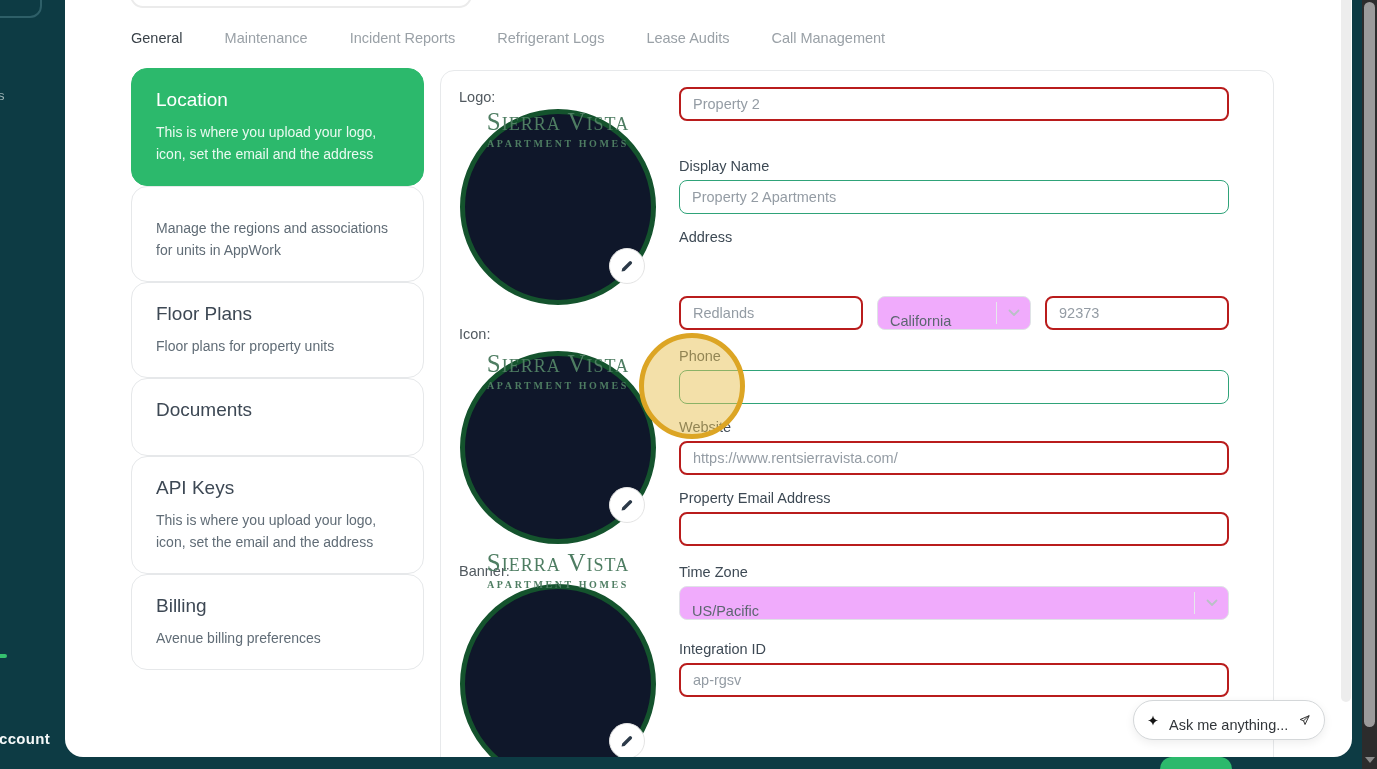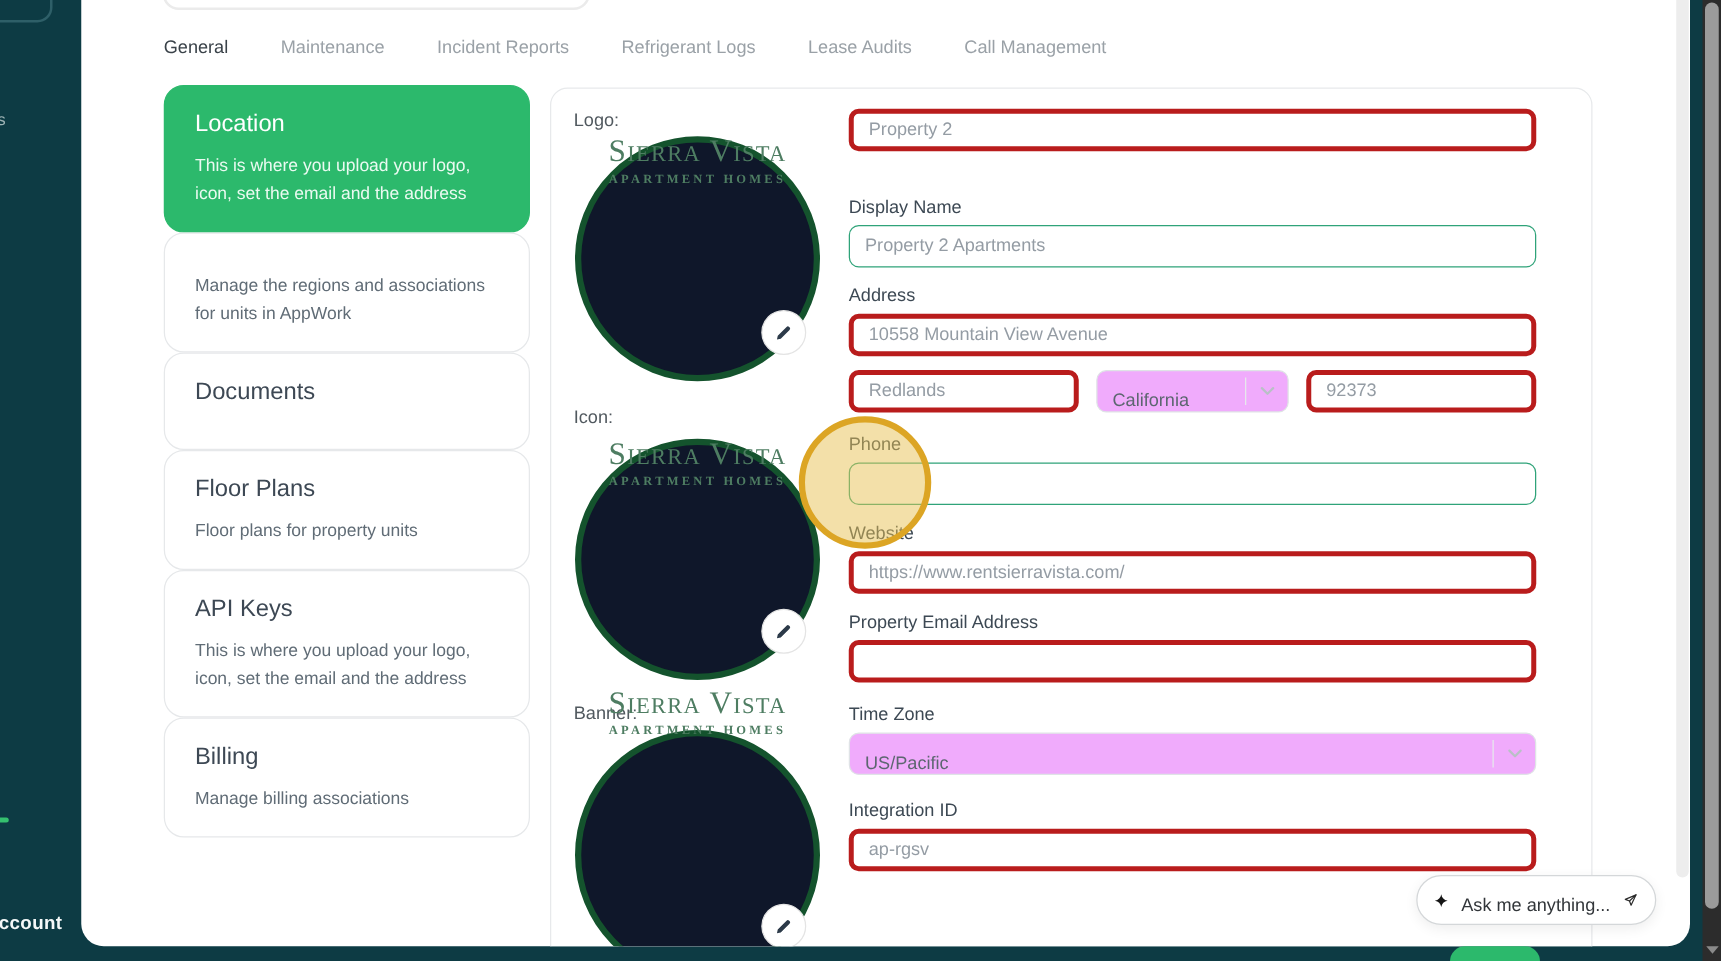--- a/index.html
+++ b/index.html
@@ -59,21 +59,21 @@
   .brand-line2 { font-family:"Liberation Serif","DejaVu Serif",serif;
     font-size:10px; letter-spacing:2.6px; color:#4e7d62; font-weight:bold; margin-top:2px; }
   .edit-btn { position:absolute; width:36px; height:36px; border-radius:50%;
     background:#fff; border:1px solid #e4e4e4; display:flex; align-items:center;
     justify-content:center; cursor:pointer; }
 
   
   .fields { position:absolute; left:238px; top:8px; width:550px; }
   .fgroup { position:absolute; left:0; width:550px; }
   .flabel { font-size:14.5px; color:#3d4954; margin-bottom:6px; height:16px; }
-  .tinput { width:100%; height:34px; border:4px solid #b91c1c; border-radius:8px;
+  .tinput { width:100%; height:34px; border:2px solid #b91c1c; border-radius:8px;
     padding:0 12px; font-size:14.5px; color:#949ca4; background:#fff; outline:none;
     font-family:inherit; }
   .tinput.green { border:1.5px solid #2fa379; }
   .city-row { position:absolute; top:217px; left:0; width:550px; display:flex; gap:14px; }
   .city-row .tinput.city { width:184px; }
   .city-row .tinput.zip { width:184px; }
   .fakeselect { position:relative; height:34px; border:1px solid #dfe3e6; border-radius:8px;
     background:#f0abfc; display:flex; align-items:flex-end; padding:0 12px; cursor:pointer; }
   .fakeselect .sel-val { font-size:14.5px; color:#5c6670; }
   .fakeselect .sel-right { position:absolute; right:0; top:5px; bottom:5px; width:34px;
@@ -130,35 +130,35 @@
     </div>
 
     <div class="nav-col">
       <div class="nav-card active">
         <div class="nc-title">Location</div>
         <div class="nc-sub">This is where you upload your logo, icon, set the email and the address</div>
       </div>
       <div class="nav-card">
         <div class="nc-sub">Manage the regions and associations for units in AppWork</div>
       </div>
+      <div class="nav-card">
+        <div class="nc-title">Floor Plans</div>
+        <div class="nc-sub">Floor plans for property units</div>
+      </div>
       <div class="nav-card empty-sub">
         <div class="nc-title">Documents</div>
 
       </div>
       <div class="nav-card">
-        <div class="nc-title">Floor Plans</div>
-        <div class="nc-sub">Floor plans for property units</div>
-      </div>
-      <div class="nav-card">
         <div class="nc-title">API Keys</div>
         <div class="nc-sub">This is where you upload your logo, icon, set the email and the address</div>
       </div>
       <div class="nav-card">
         <div class="nc-title">Billing</div>
-        <div class="nc-sub">Manage billing associations</div>
+        <div class="nc-sub">Avenue billing preferences</div>
       </div>
     </div>
 
     <div class="form-card">
 
       <div class="media-label" style="top:18px">Logo:</div>
       <div class="media-circle" style="top:38px;height:196px">
         <div class="brand">
           <div class="brand-line1">Sierra Vista</div>
           <div class="brand-line2">APARTMENT HOMES</div>
@@ -202,21 +202,20 @@
           <input class="tinput" type="text" value="Property 2" style="">
         </div>
 
         <div class="fgroup" style="top:79px">
           <div class="flabel">Display Name</div>
           <input class="tinput green" type="text" value="Property 2 Apartments" style="">
         </div>
 
         <div class="fgroup" style="top:150px">
           <div class="flabel">Address</div>
-          <input class="tinput" type="text" value="10558 Mountain View Avenue" style="">
         </div>
 
         <div class="city-row">
           <input class="tinput city" type="text" value="Redlands" style="">
           <div class="fakeselect state">
             <span class="sel-val">California</span>
             <span class="sel-right">
               <svg width="12" height="8" viewBox="0 0 12 8" fill="none" stroke="#b9c0c6" stroke-width="1.8" stroke-linecap="round" stroke-linejoin="round">
                   <path d="M1.5 1.5 L6 6 L10.5 1.5"></path>
                 </svg>

